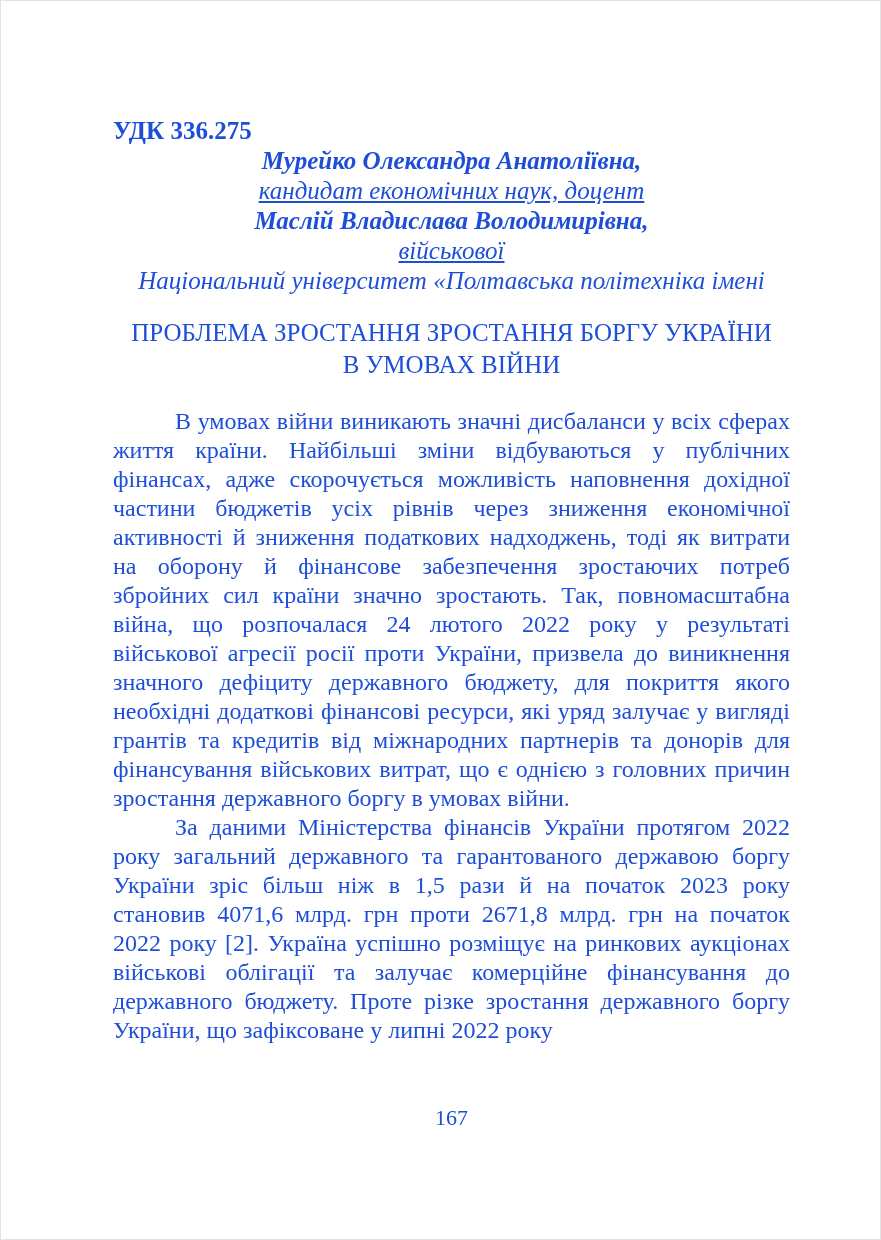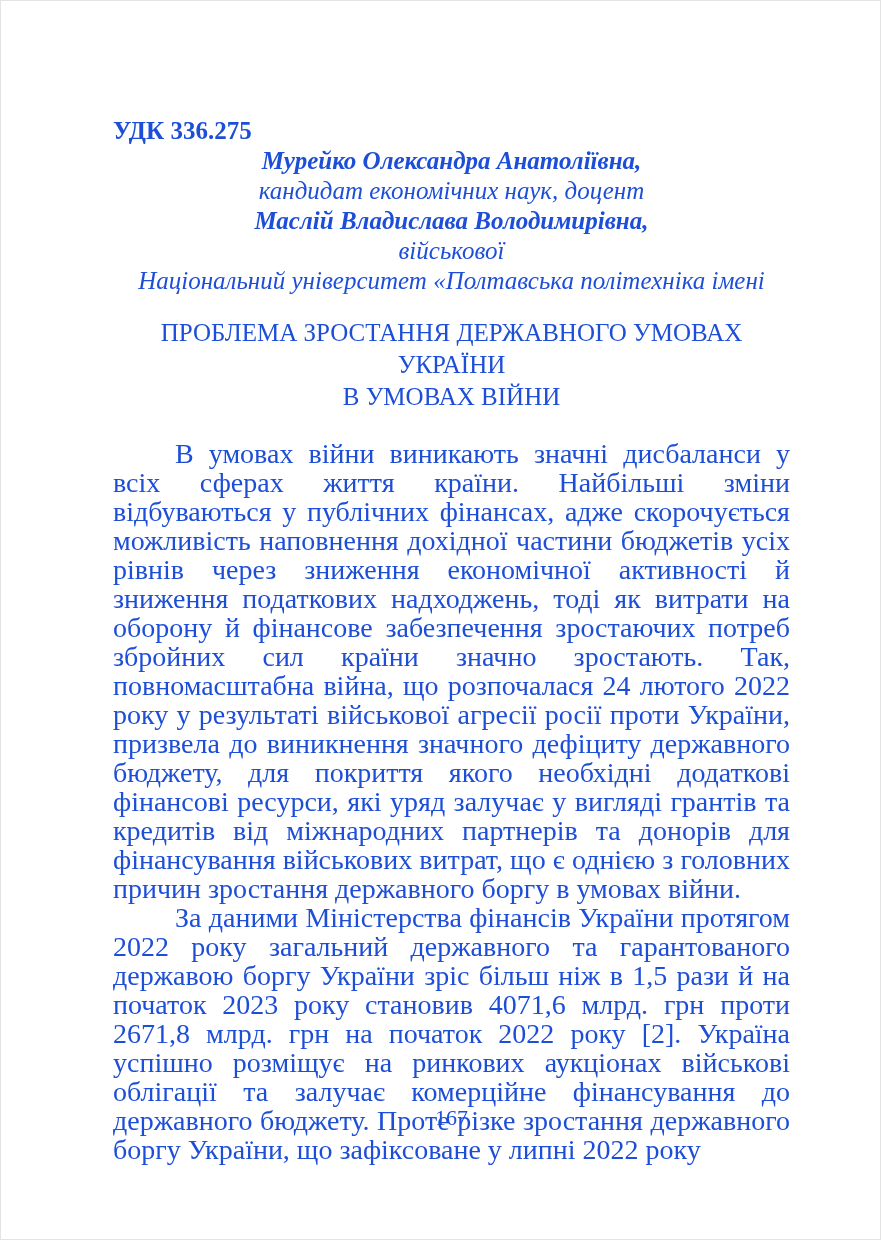--- a/index.html
+++ b/index.html
@@ -33,34 +33,35 @@
     font-size: 25px;
     line-height: 30px;
     text-align: center;
   }
   .author-name {
     font-weight: bold;
     font-style: italic;
   }
   .author-role {
     font-style: italic;
+    text-decoration: underline;
   }
   .affiliation-line {
     font-style: italic;
   }
   .article-title {
     margin-top: 21px;
     font-size: 25px;
     line-height: 32px;
     font-weight: normal;
     text-align: center;
   }
   .body-paragraph {
     margin: 0;
-    font-size: 28px;
+    font-size: 24px;
     line-height: 29px;
     text-align: justify;
     text-indent: 62px;
   }
   .body-paragraph.first {
     margin-top: 26px;
   }
   .page-footer {
     position: absolute;
     left: 113px;
@@ -84,21 +85,21 @@
     <div class="hline author-role">кандидат економічних наук, доцент</div>
 
     <div class="hline author-name">Маслій Владислава Володимирівна,</div>
 
     <div class="hline author-role">військової</div>
 
     <div class="hline affiliation-line">Національний університет «Полтавська політехніка імені</div>
 
 
     <h1 class="article-title">
-      <div>ПРОБЛЕМА ЗРОСТАННЯ ДЕРЖАВНОГО УМОВАХ УКРАЇНИ</div>
+      <div>ПРОБЛЕМА ЗРОСТАННЯ ЗРОСТАННЯ БОРГУ УКРАЇНИ</div>
       <div>В УМОВАХ ВІЙНИ</div>
     </h1>
 
     <p class="body-paragraph first">В умовах війни виникають значні дисбаланси у всіх сферах життя країни. Найбільші зміни відбуваються у публічних фінансах, адже скорочується можливість наповнення дохідної частини бюджетів усіх рівнів через зниження економічної активності й зниження податкових надходжень, тоді як витрати на оборону й фінансове забезпечення зростаючих потреб збройних сил країни значно зростають. Так, повномасштабна війна, що розпочалася 24 лютого 2022 року у результаті військової агресії росії проти України, призвела до виникнення значного дефіциту державного бюджету, для покриття якого необхідні додаткові фінансові ресурси, які уряд залучає у вигляді грантів та кредитів від міжнародних партнерів та донорів для фінансування військових витрат, що є однією з головних причин зростання державного боргу в умовах війни.</p>
 
     <p class="body-paragraph">За даними Міністерства фінансів України протягом 2022 року загальний державного та гарантованого державою боргу України зріс більш ніж в 1,5 рази й на початок 2023 року становив 4071,6 млрд. грн проти 2671,8 млрд. грн на початок 2022 року [2]. Україна успішно розміщує на ринкових аукціонах військові облігації та залучає комерційне фінансування до державного бюджету. Проте різке зростання державного боргу України, що зафіксоване у липні 2022 року</p>
 
   </div>
 
   <div class="page-footer">167</div>

